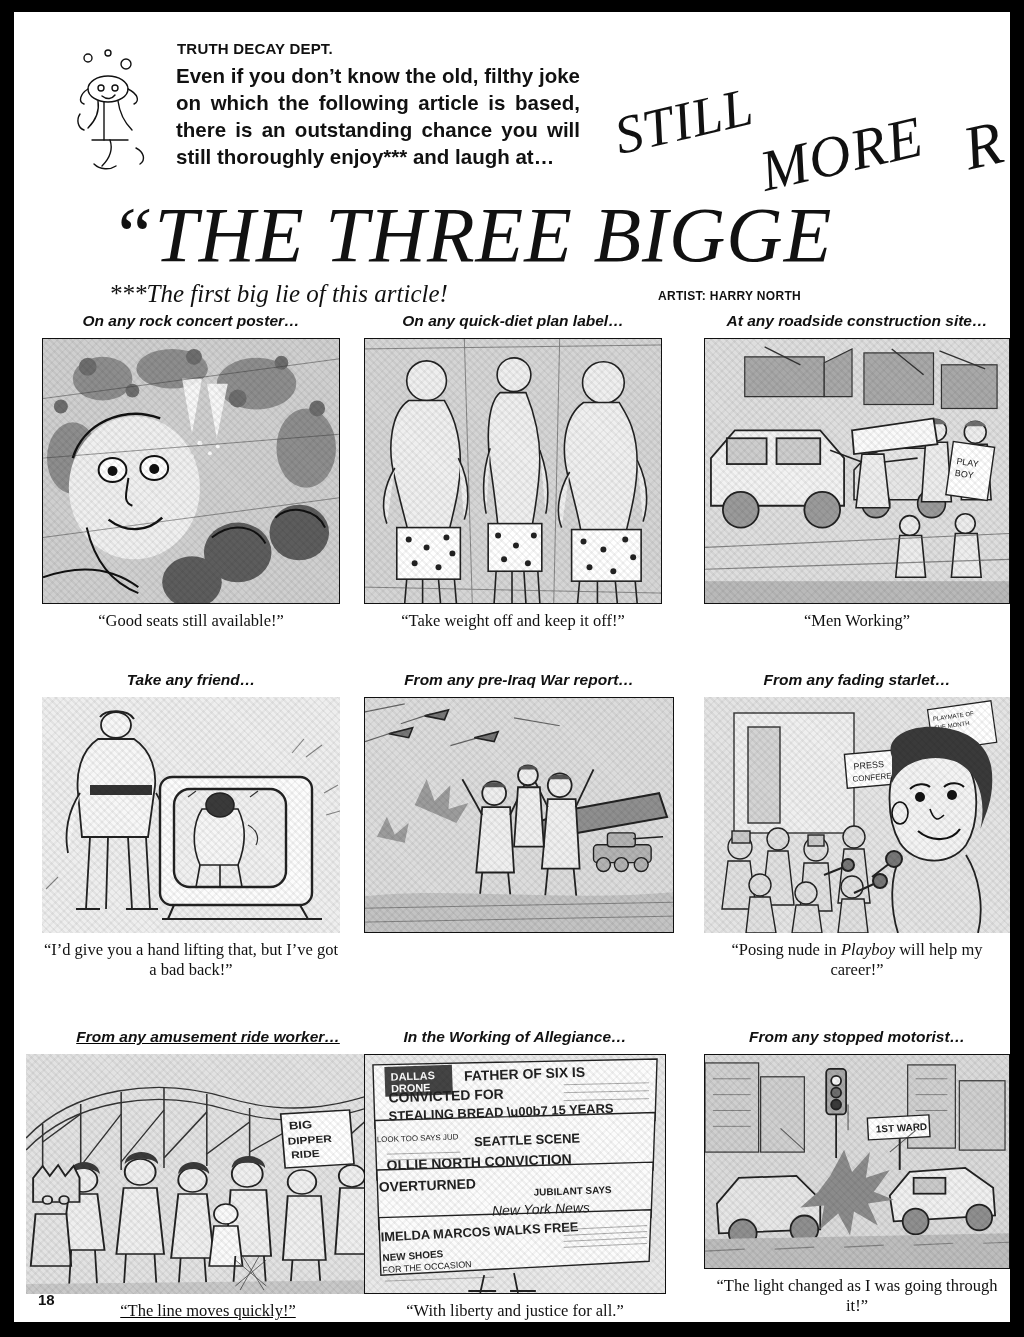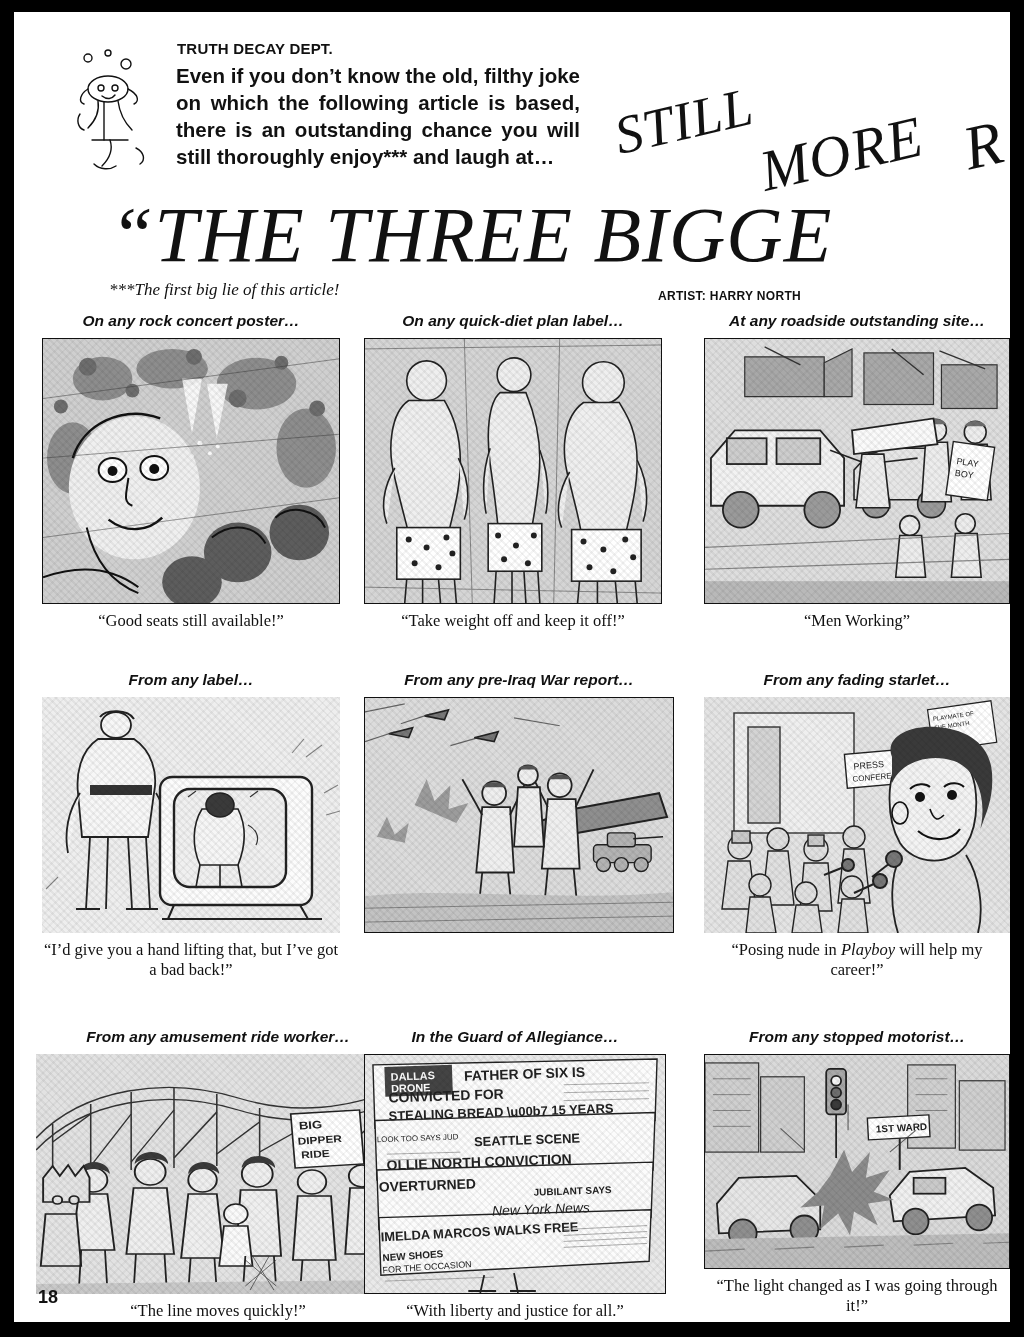--- a/index.html
+++ b/index.html
@@ -105,21 +105,21 @@
     color: #111;
     white-space: nowrap;
     letter-spacing: 1px;
   }
   .footnote {
     position: absolute;
     left: 95px;
     top: 268px;
     font-family: "Liberation Serif", serif;
     font-style: italic;
-    font-size: 17px;
+    font-size: 25px;
     color: #111;
   }
   .artist {
     position: absolute;
     right: 4px;
     top: 277px;
     font-size: 12px;
     font-weight: bold;
     letter-spacing: 0.3px;
     color: #111;
@@ -168,21 +168,21 @@
     text-align: center;
     color: #111;
     margin-top: 7px;
   }
   .caption i { font-style: italic; }
 
   .pagenum {
     position: absolute;
     left: 24px;
     bottom: 14px;
-    font-size: 18px;
+    font-size: 15px;
     font-weight: bold;
     color: #111;
   }
 
   
   .art svg { display: block; width: 100%; height: 100%; }
   .grain {
     position: absolute;
     inset: 0;
     background:
@@ -363,21 +363,21 @@
                 <path d="M100 0 L108 266"></path>
                   <path d="M196 0 L190 266"></path>
               </g>
             </svg>
             <div class="grain"></div>
           </div>
           <div class="caption">“Take weight off and keep it off!”</div>
         </div>
 
         <div class="cell c2" style="top:0; width:306px;">
-          <p class="setup">At any roadside outstanding site…</p>
+          <p class="setup">At any roadside construction site…</p>
           <div class="art" style="height:266px;">
             <svg viewBox="0 0 306 266" preserveAspectRatio="none" xmlns="http://www.w3.org/2000/svg">
               <rect width="306" height="266" fill="#dedede"></rect>
 
               <g fill="#a8a8a8" stroke="#333" stroke-width="1.2">
                 <rect x="160" y="14" width="70" height="52"></rect>
                 <rect x="238" y="26" width="56" height="44"></rect>
                 <path d="M40 18 L120 18 L120 58 L40 58 Z"></path>
                 <path d="M120 24 L148 10 L148 58 L120 58 Z"></path>
               </g>
@@ -444,21 +444,21 @@
             </svg>
             <div class="grain"></div>
           </div>
           <div class="caption">“Men Working”</div>
         </div>
       </div>
 
       <div class="row" style="height: 355px;">
 
         <div class="cell c0" style="top:14px;">
-          <p class="setup">From any label…</p>
+          <p class="setup">Take any friend…</p>
           <div class="art" style="height:236px; background:#e8e8e8; border:none;">
             <svg viewBox="0 0 298 236" preserveAspectRatio="none" xmlns="http://www.w3.org/2000/svg">
               <rect width="298" height="236" fill="#eeeeee"></rect>
 
               <g stroke="#222" stroke-width="1.8" fill="#f7f7f7">
                 <ellipse cx="74" cy="28" rx="15" ry="13"></ellipse>
                 <path d="M56 42 C38 54 34 78 36 96 L40 140 L106 140 L112 96 C116 76 110 54 92 42 Z"></path>
                 <path d="M38 96 C26 114 22 136 26 156"></path>
                 <path d="M114 96 C124 112 128 134 124 152"></path>
                 <path d="M48 140 L44 212 M66 140 L64 212 M86 140 L90 212 M104 140 L108 212"></path>
@@ -642,21 +642,21 @@
             <div class="grain"></div>
           </div>
           <div class="caption">
             <span>“Posing nude in </span><i>Playboy</i><span> will help my career!”</span>
           </div>
         </div>
       </div>
 
       <div class="row" style="height: 330px;">
 
-        <div class="cell c0" style="top:16px; left:22px; width:364px;">
+        <div class="cell c0" style="top:16px; left:12px; width:364px;text-decoration:underline;">
           <p class="setup">From any amusement ride worker…</p>
           <div class="art" style="height:240px; border:none; background:#e2e2e2;">
             <svg viewBox="0 0 306 240" preserveAspectRatio="none" xmlns="http://www.w3.org/2000/svg">
               <rect width="306" height="240" fill="#e2e2e2"></rect>
 
               <g stroke="#333" stroke-width="1.3" fill="none">
                 <path d="M0 84 C40 34 110 22 170 44 C220 62 262 54 306 34"></path>
                 <path d="M0 96 C40 46 110 34 170 56 C220 74 262 66 306 46"></path>
                 <path d="M14 70 L14 122 M46 50 L46 118 M80 38 L80 116 M116 34 L116 114 M152 40 L152 112 M188 54 L188 110 M224 62 L224 108 M260 56 L260 104 M292 42 L292 100"></path>
                 <path d="M14 88 L46 60 M46 112 L80 60 M80 108 L116 56 M116 104 L152 58 M152 100 L188 68 M188 98 L224 74 M224 96 L260 70 M260 94 L292 60"></path>
@@ -715,21 +715,21 @@
               <g stroke="#333" stroke-width="0.8" opacity="0.8">
                 <path d="M176 206 L202 232 M202 206 L176 232 M182 202 L200 236 M196 202 L180 236"></path>
               </g>
             </svg>
             <div class="grain"></div>
           </div>
           <div class="caption">“The line moves quickly!”</div>
         </div>
 
         <div class="cell c1" style="top:16px; width:302px;">
-          <p class="setup">In the Guard of Allegiance…</p>
+          <p class="setup">In the Working of Allegiance…</p>
           <div class="art" style="height:240px;">
             <svg viewBox="0 0 302 240" preserveAspectRatio="none" xmlns="http://www.w3.org/2000/svg">
               <rect width="302" height="240" fill="#e9e9e9"></rect>
 
               <g stroke="#222" stroke-width="1.4" fill="#fcfcfc">
                 <path d="M8 10 L294 4 L292 66 L10 74 Z"></path>
                 <path d="M10 66 L292 58 L290 116 L12 126 Z"></path>
                 <path d="M12 116 L290 108 L288 164 L14 176 Z"></path>
                 <path d="M14 164 L288 156 L286 208 L16 222 Z"></path>
               </g>

